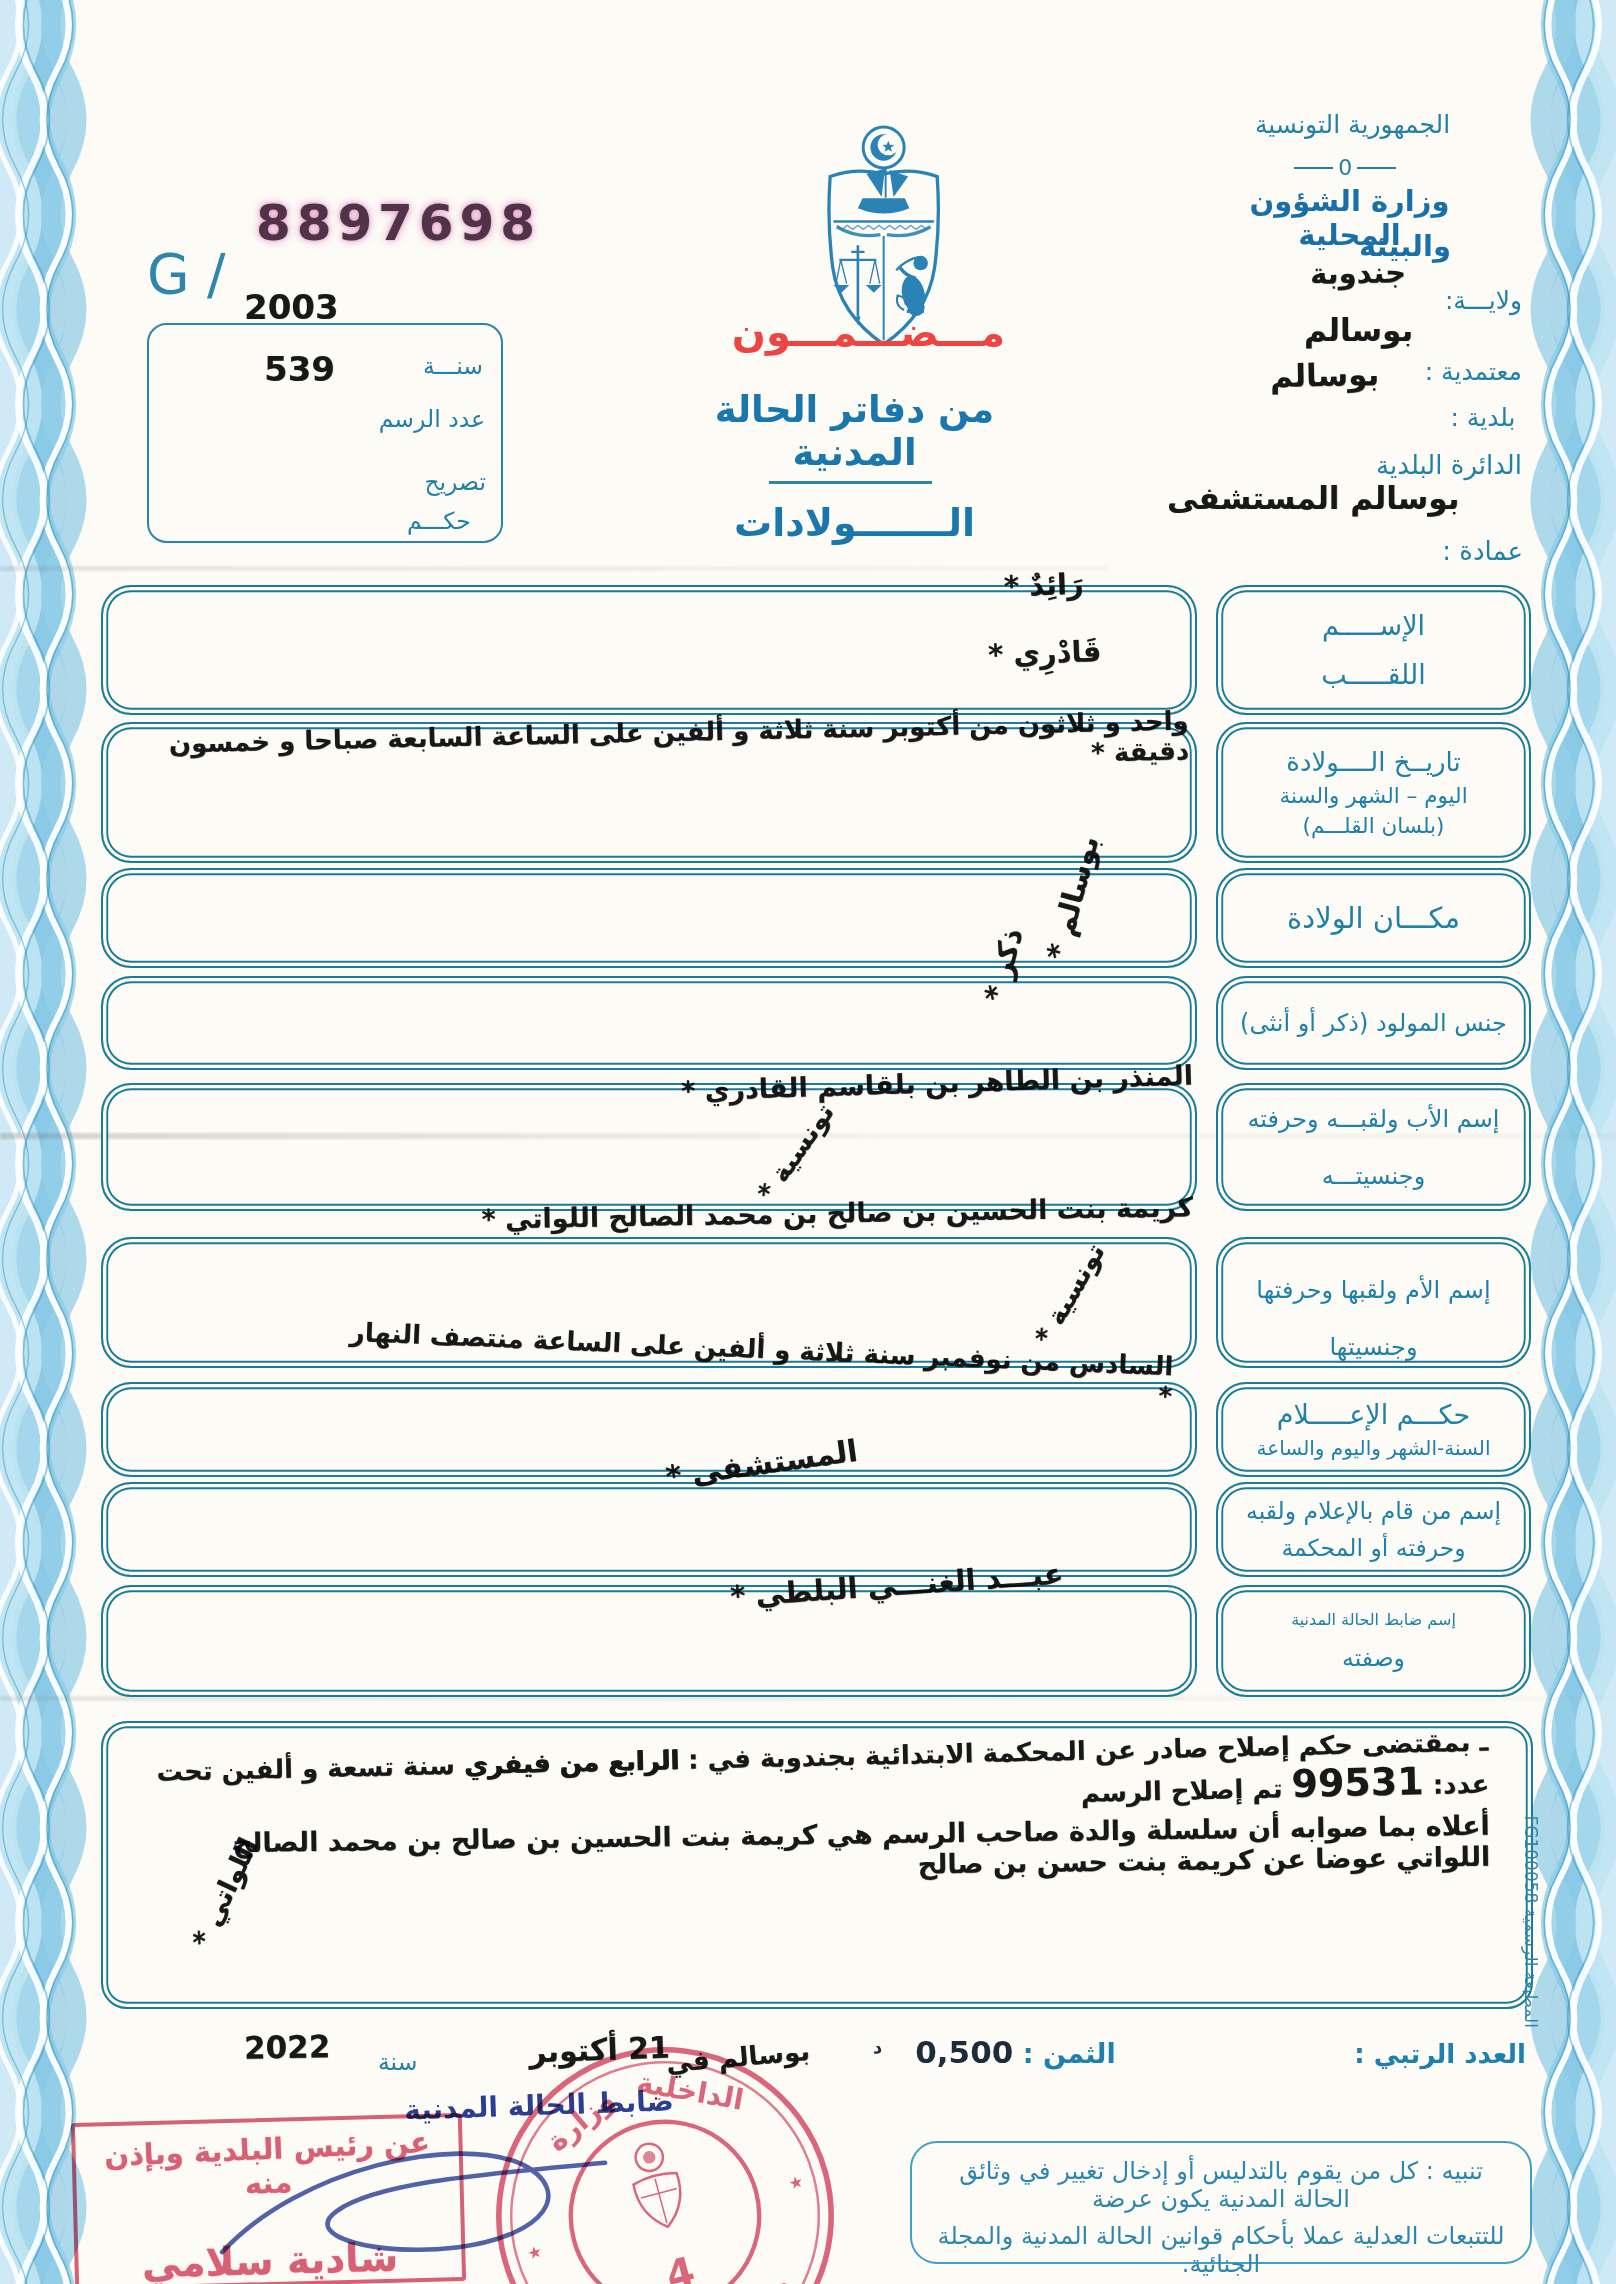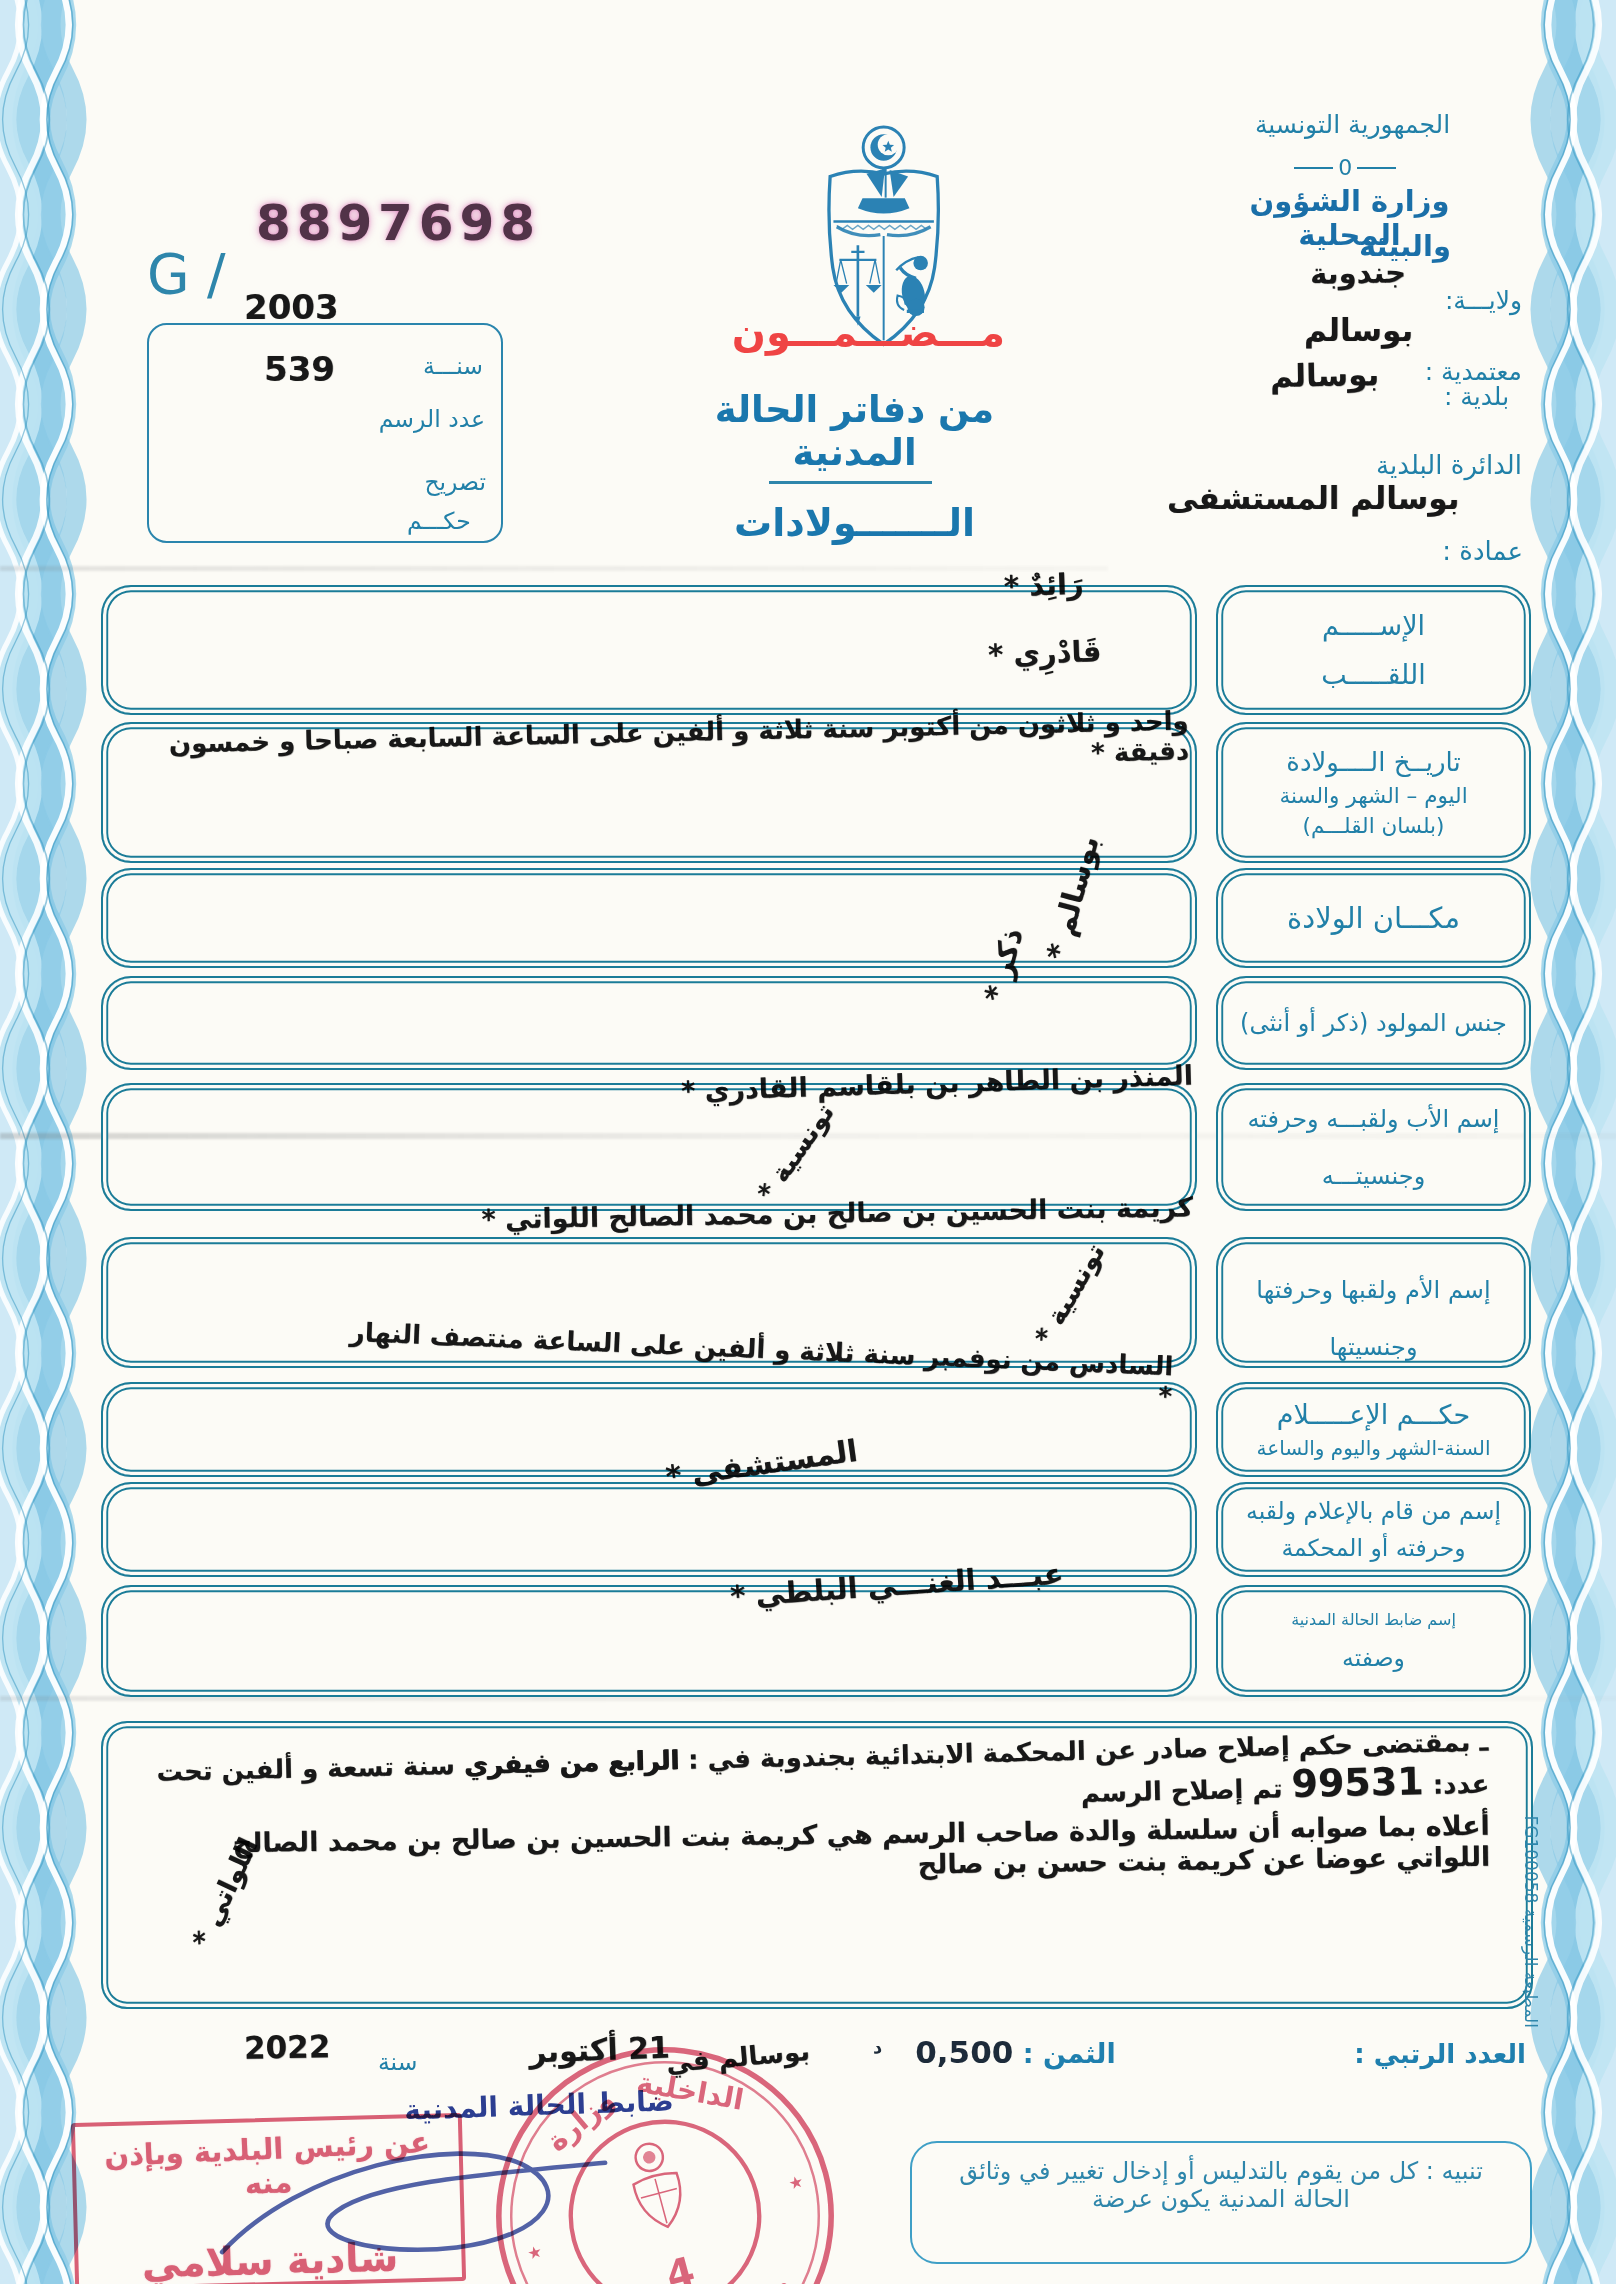--- a/index.html
+++ b/index.html
@@ -120,21 +120,21 @@
   <div class="abs divider0" style="left:1294px;top:155px;">
       <span>0</span>
     </div>
   <div class="abs rtl lbl-b" style="left:1229px;top:184px;width:241px;text-align:center;font-size:29px;">وزارة الشؤون المحلية</div>
   <div class="abs rtl lbl-b" style="left:1330px;top:229px;width:150px;text-align:center;font-size:29px;">والبيئة</div>
   <div class="abs rtl stamp" style="left:1310px;top:256px;font-size:29px;transform:rotate(-1deg);">جندوبة</div>
   <div class="abs rtl lbl" style="left:1424px;top:286px;width:98px;font-size:25px;text-align:right;">ولايـــة:</div>
   <div class="abs rtl stamp" style="left:1304px;top:312px;font-size:31px;">بوسالم</div>
   <div class="abs rtl lbl" style="left:1401px;top:357px;width:121px;font-size:25px;text-align:right;">معتمدية :</div>
   <div class="abs rtl stamp" style="left:1270px;top:357px;font-size:31px;transform:rotate(-1deg);">بوسالم</div>
-  <div class="abs rtl lbl" style="left:1444px;top:382px;width:78px;font-size:25px;text-align:left;">بلدية :</div>
+  <div class="abs rtl lbl" style="left:1444px;top:403px;width:78px;font-size:25px;text-align:center;">بلدية :</div>
   <div class="abs rtl lbl" style="left:1333px;top:450px;width:189px;font-size:26px;text-align:right;">الدائرة البلدية</div>
   <div class="abs rtl stamp" style="left:1167px;top:480px;font-size:31px;white-space:nowrap;">بوسالم المستشفى</div>
   <div class="abs rtl lbl" style="left:1428px;top:536px;width:95px;font-size:26px;text-align:right;">عمادة :</div>
 
   <div class="abs fbox" style="left:101px;top:585px;width:1092px;height:126px;"></div>
   <div class="abs fbox labelbox rtl" style="left:1216px;top:585px;width:311px;height:126px;gap:18px;font-size:27px;">
     <span>الإســـــم</span>
     <span>اللقـــــب</span>
   </div>
   <div class="abs rtl stamp" style="left:1004px;top:568px;font-size:29px;transform:rotate(-2deg);">رَائِدٌ *</div>
@@ -219,20 +219,21 @@
     <span style="color:#1d2b3a;font-size:31px;margin-left:33px;">0,500</span><sup class="dinar" style="color:#1d2b3a;">د</sup>
   </div>
   <div class="abs rtl stamp" style="left:666px;top:2042px;font-size:26px;transform:rotate(-5deg);">بوسالم في</div>
   <div class="abs rtl stamp" style="left:529px;top:2032px;font-size:30px;transform:rotate(-2deg);">21 أكتوبر</div>
   <div class="abs rtl lbl" style="left:378px;top:2048px;font-size:23.5px;">سنة</div>
   <div class="abs stamp" style="left:244px;top:2029px;font-size:31px;transform:rotate(-1deg);">2022</div>
   <div class="abs rtl" style="left:404px;top:2089px;font-size:28px;color:#2c3f96;font-weight:bold;transform:rotate(-2deg);mix-blend-mode:multiply;">ضابط الحالة المدنية</div>
 
   <div class="abs" style="left:910px;top:2141px;width:618px;height:119px;border:2.6px solid #3f9fc6;border-radius:27px;">
     <div class="rtl" style="margin:14.3px 19.6px 0;font-size:24px;color:#2e86ab;text-align:center;">تنبيه : كل من يقوم بالتدليس أو إدخال تغيير في وثائق الحالة المدنية يكون عرضة</div>
+    <div class="rtl" style="margin:9px 19.6px 0;font-size:24px;color:#2e86ab;text-align:center;">للتتبعات العدلية عملا بأحكام قوانين الحالة المدنية والمجلة الجنائية.</div>
   </div>
 
   <div class="abs redstamp" style="left:73px;top:2118px;width:383px;height:160px;border:4.6px solid #d8536e;border-radius:3.9px;transform:rotate(-1.5deg);opacity:.92;">
     <div class="rtl red" style="margin:10.4px 7.8px 0;font-size:29px;font-weight:bold;text-align:center;text-shadow:0 0 1.3px rgba(216,83,110,.6);transform:rotate(-1deg);">عن رئيس البلدية وبإذن منه</div>
     <div class="rtl red" style="margin:38px 7.8px 0;font-size:39px;font-weight:bold;text-align:center;letter-spacing:2px;text-shadow:0 0 1.3px rgba(216,83,110,.6);">شادية سلامي</div>
   </div>
 
   <svg class="abs redstamp" style="left:479px;top:2030px;transform:rotate(-15deg);opacity:.88;" width="372" height="372" viewBox="-300 -300 600 600" stroke="#d8536e" fill="none">
     <circle r="268" stroke-width="9"></circle>
     <circle r="248" stroke-width="4" opacity=".85"></circle>

